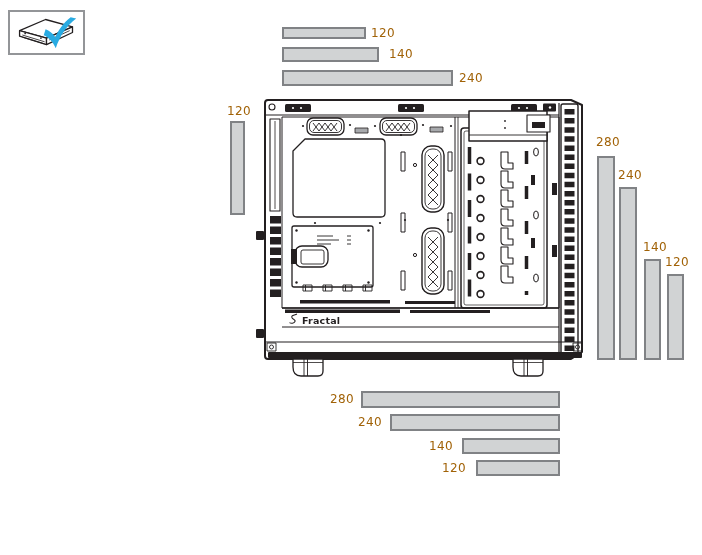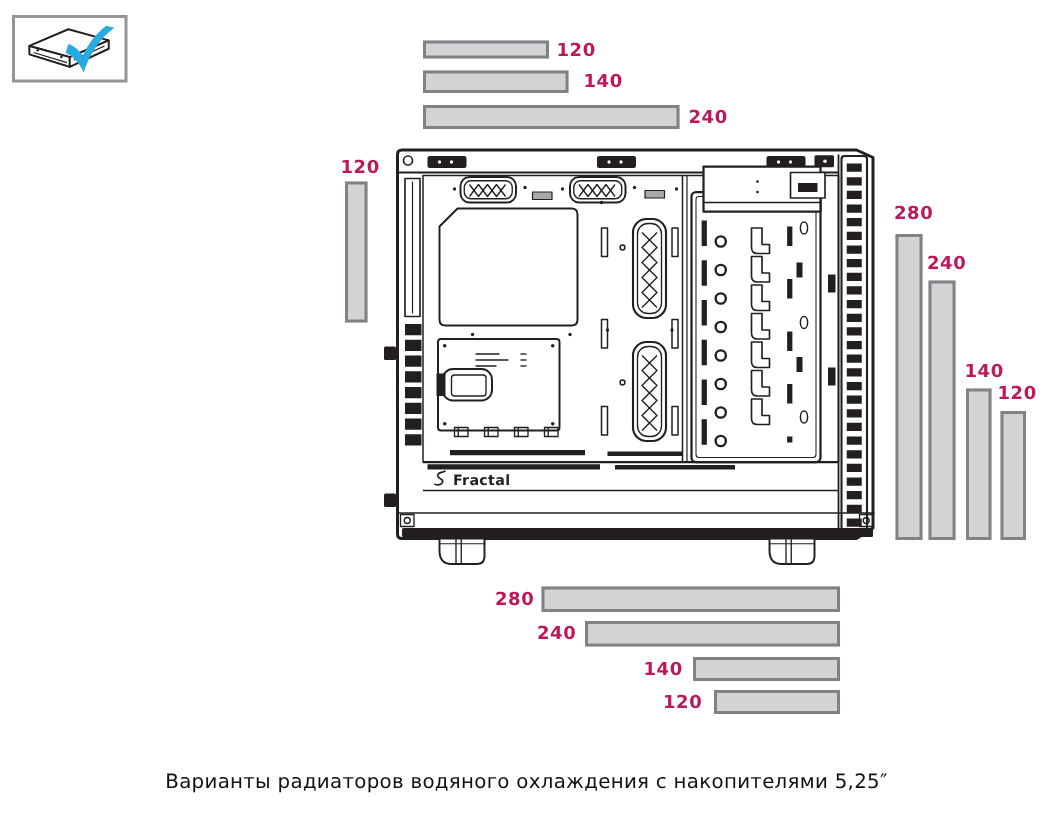--- a/index.html
+++ b/index.html
@@ -1,20 +1,20 @@
 <!DOCTYPE html>
 <html><head>
 <meta charset="utf-8">
 <style>
   html,body{margin:0;padding:0;background:#fff;}
   .stage{position:relative;width:702px;height:555px;background:#fff;overflow:hidden;
          font-family:"DejaVu Sans","Liberation Sans",sans-serif;}
   
   .bar{position:absolute;background:#d1d3d4;border:2.5px solid #808285;box-sizing:border-box;}
-  .bar-label{position:absolute;font-weight:bold;font-size:12px;color:#be185d;
+  .bar-label{position:absolute;font-weight:normal;font-size:12px;color:#a16207;
              letter-spacing:.4px;white-space:nowrap;}
   
   .legend-box{position:absolute;left:8px;top:10px;width:77px;height:45px;
               border:2px solid #939598;background:#fff;box-sizing:border-box;
               display:flex;align-items:center;justify-content:center;}
   
   .caption{position:absolute;left:0;top:514px;width:702px;text-align:center;
            font-size:13.2px;color:#101010;letter-spacing:.2px;}
   svg{display:block;}
   .case-svg{position:absolute;left:255px;top:95px;}
@@ -272,15 +272,14 @@
 
   <span class="bar-label" style="left:358px;top:414px;line-height:17px">240</span>
   <div class="bar" style="left:390px;top:414px;width:170px;height:17px"></div>
 
   <span class="bar-label" style="left:429px;top:438px;line-height:16px">140</span>
   <div class="bar" style="left:462px;top:438px;width:98px;height:16px"></div>
 
   <span class="bar-label" style="left:442px;top:460px;line-height:16px">120</span>
   <div class="bar" style="left:476px;top:460px;width:84px;height:16px"></div>
 
-  <div class="caption">Варианты радиаторов водяного охлаждения с накопителями 5,25″</div>
 
 </div>
 
 </body></html>

